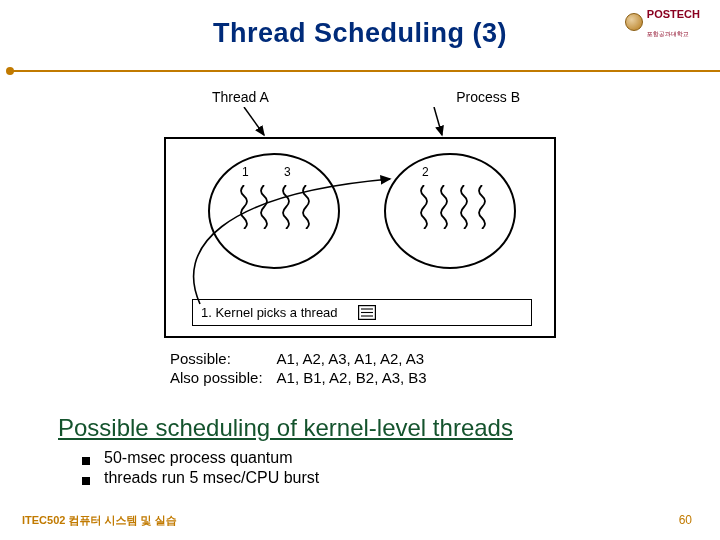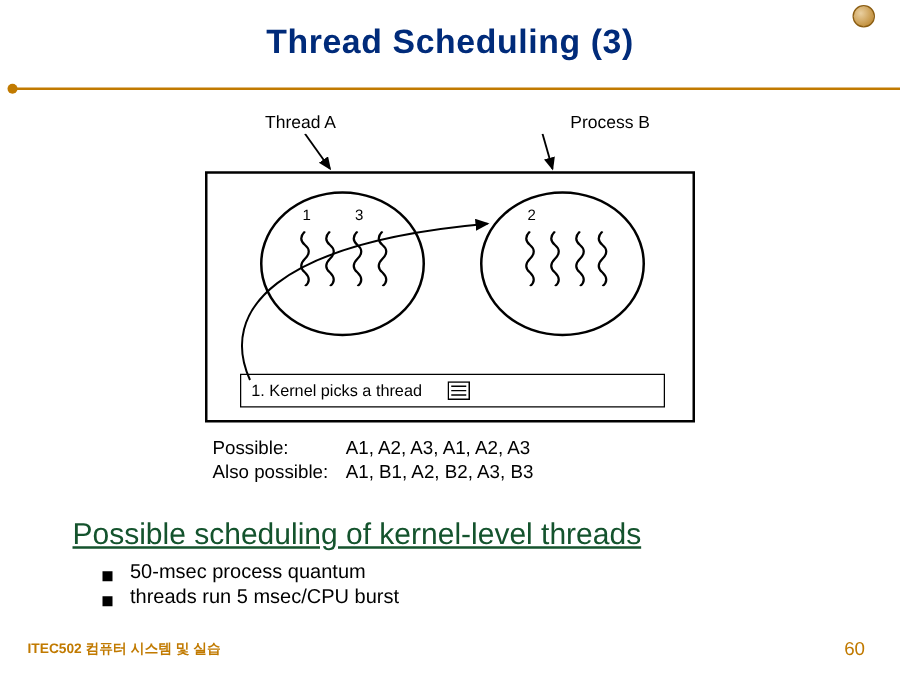--- a/index.html
+++ b/index.html
@@ -176,31 +176,35 @@
     justify-content: space-between;
     padding: 0 28px 0 22px;
   }
   .footer-left {
     font-size: 11px;
     font-weight: bold;
     color: #c17a00;
     font-family: Verdana, sans-serif;
   }
   .footer-right {
-    font-size: 15px;
+    font-size: 12px;
     color: #c17a00;
     font-family: Verdana, sans-serif;
   }
 </style>
 </head>
 <body>
 
 <div class="header">
   <div class="logo">
     <span class="logo-badge"></span>
+    <span>
+      <span class="logo-text">POSTECH</span><br>
+      <span class="logo-sub">포항공과대학교</span>
+    </span>
   </div>
   <div class="title">Thread Scheduling (3)</div>
   <div class="rule-wrap">
     <div class="rule-dot"></div>
     <div class="rule-line"></div>
   </div>
 </div>
 
 <div class="diagram-area">
   <div class="proc-labels">

